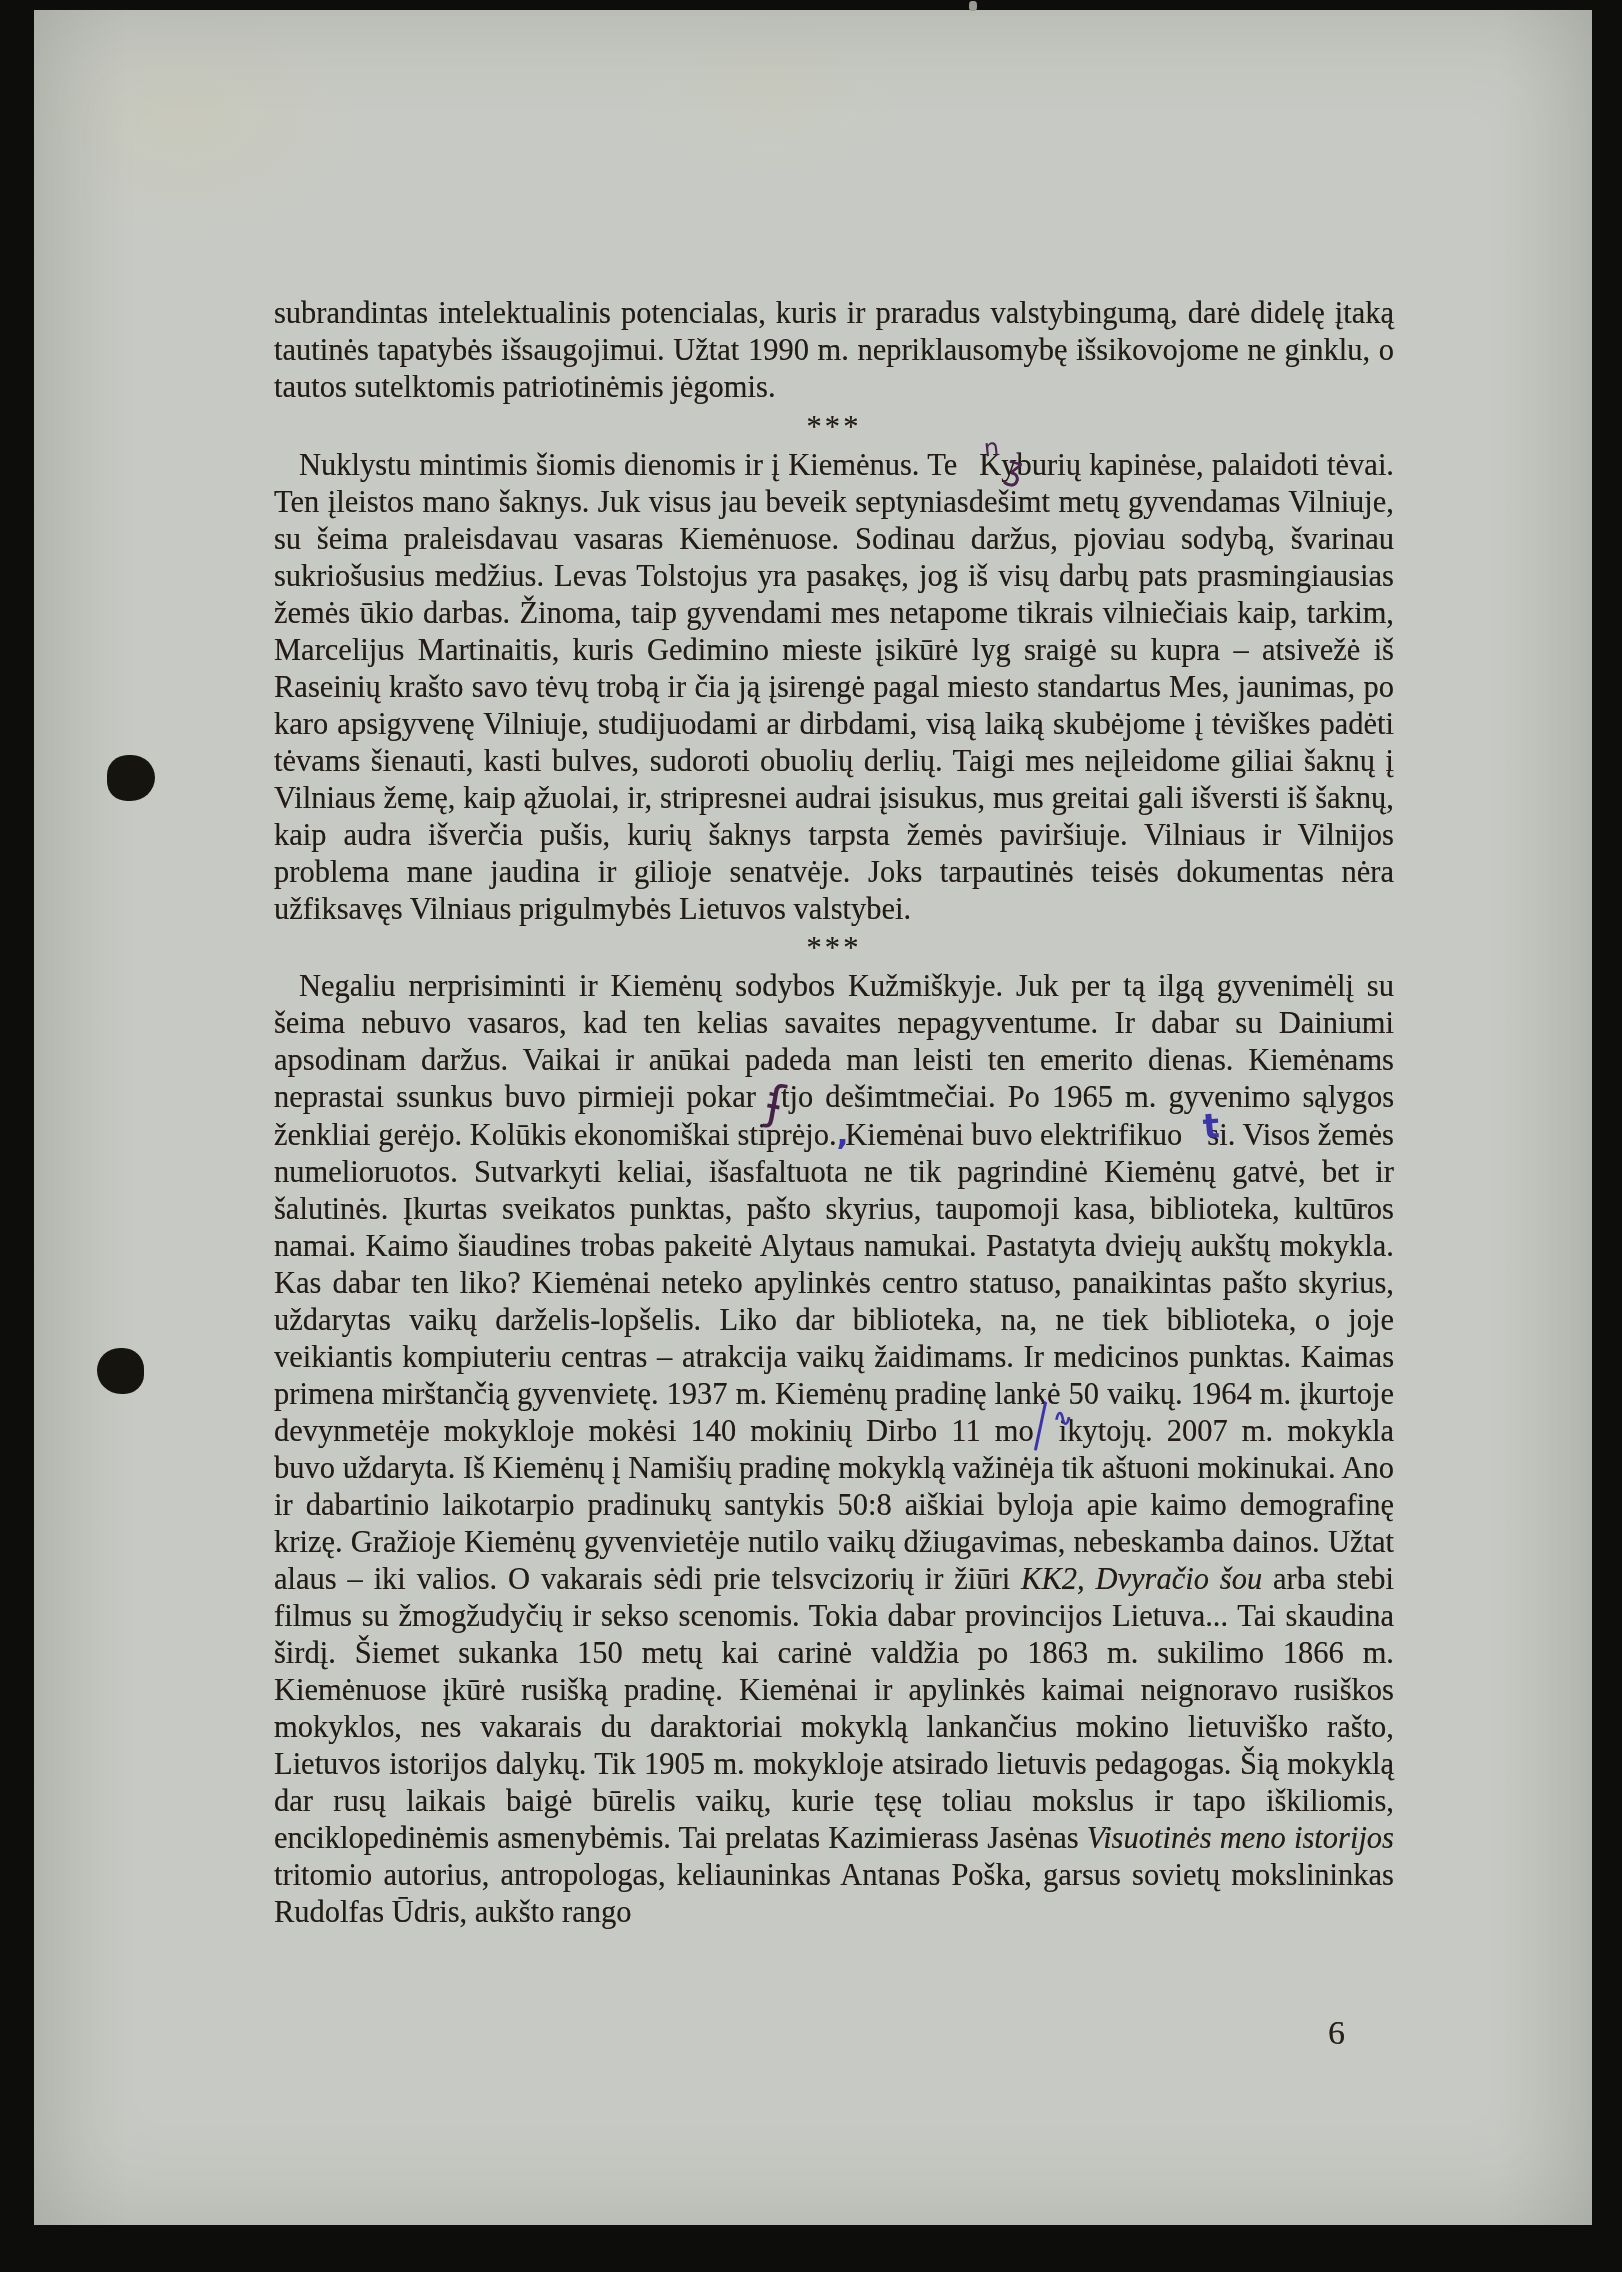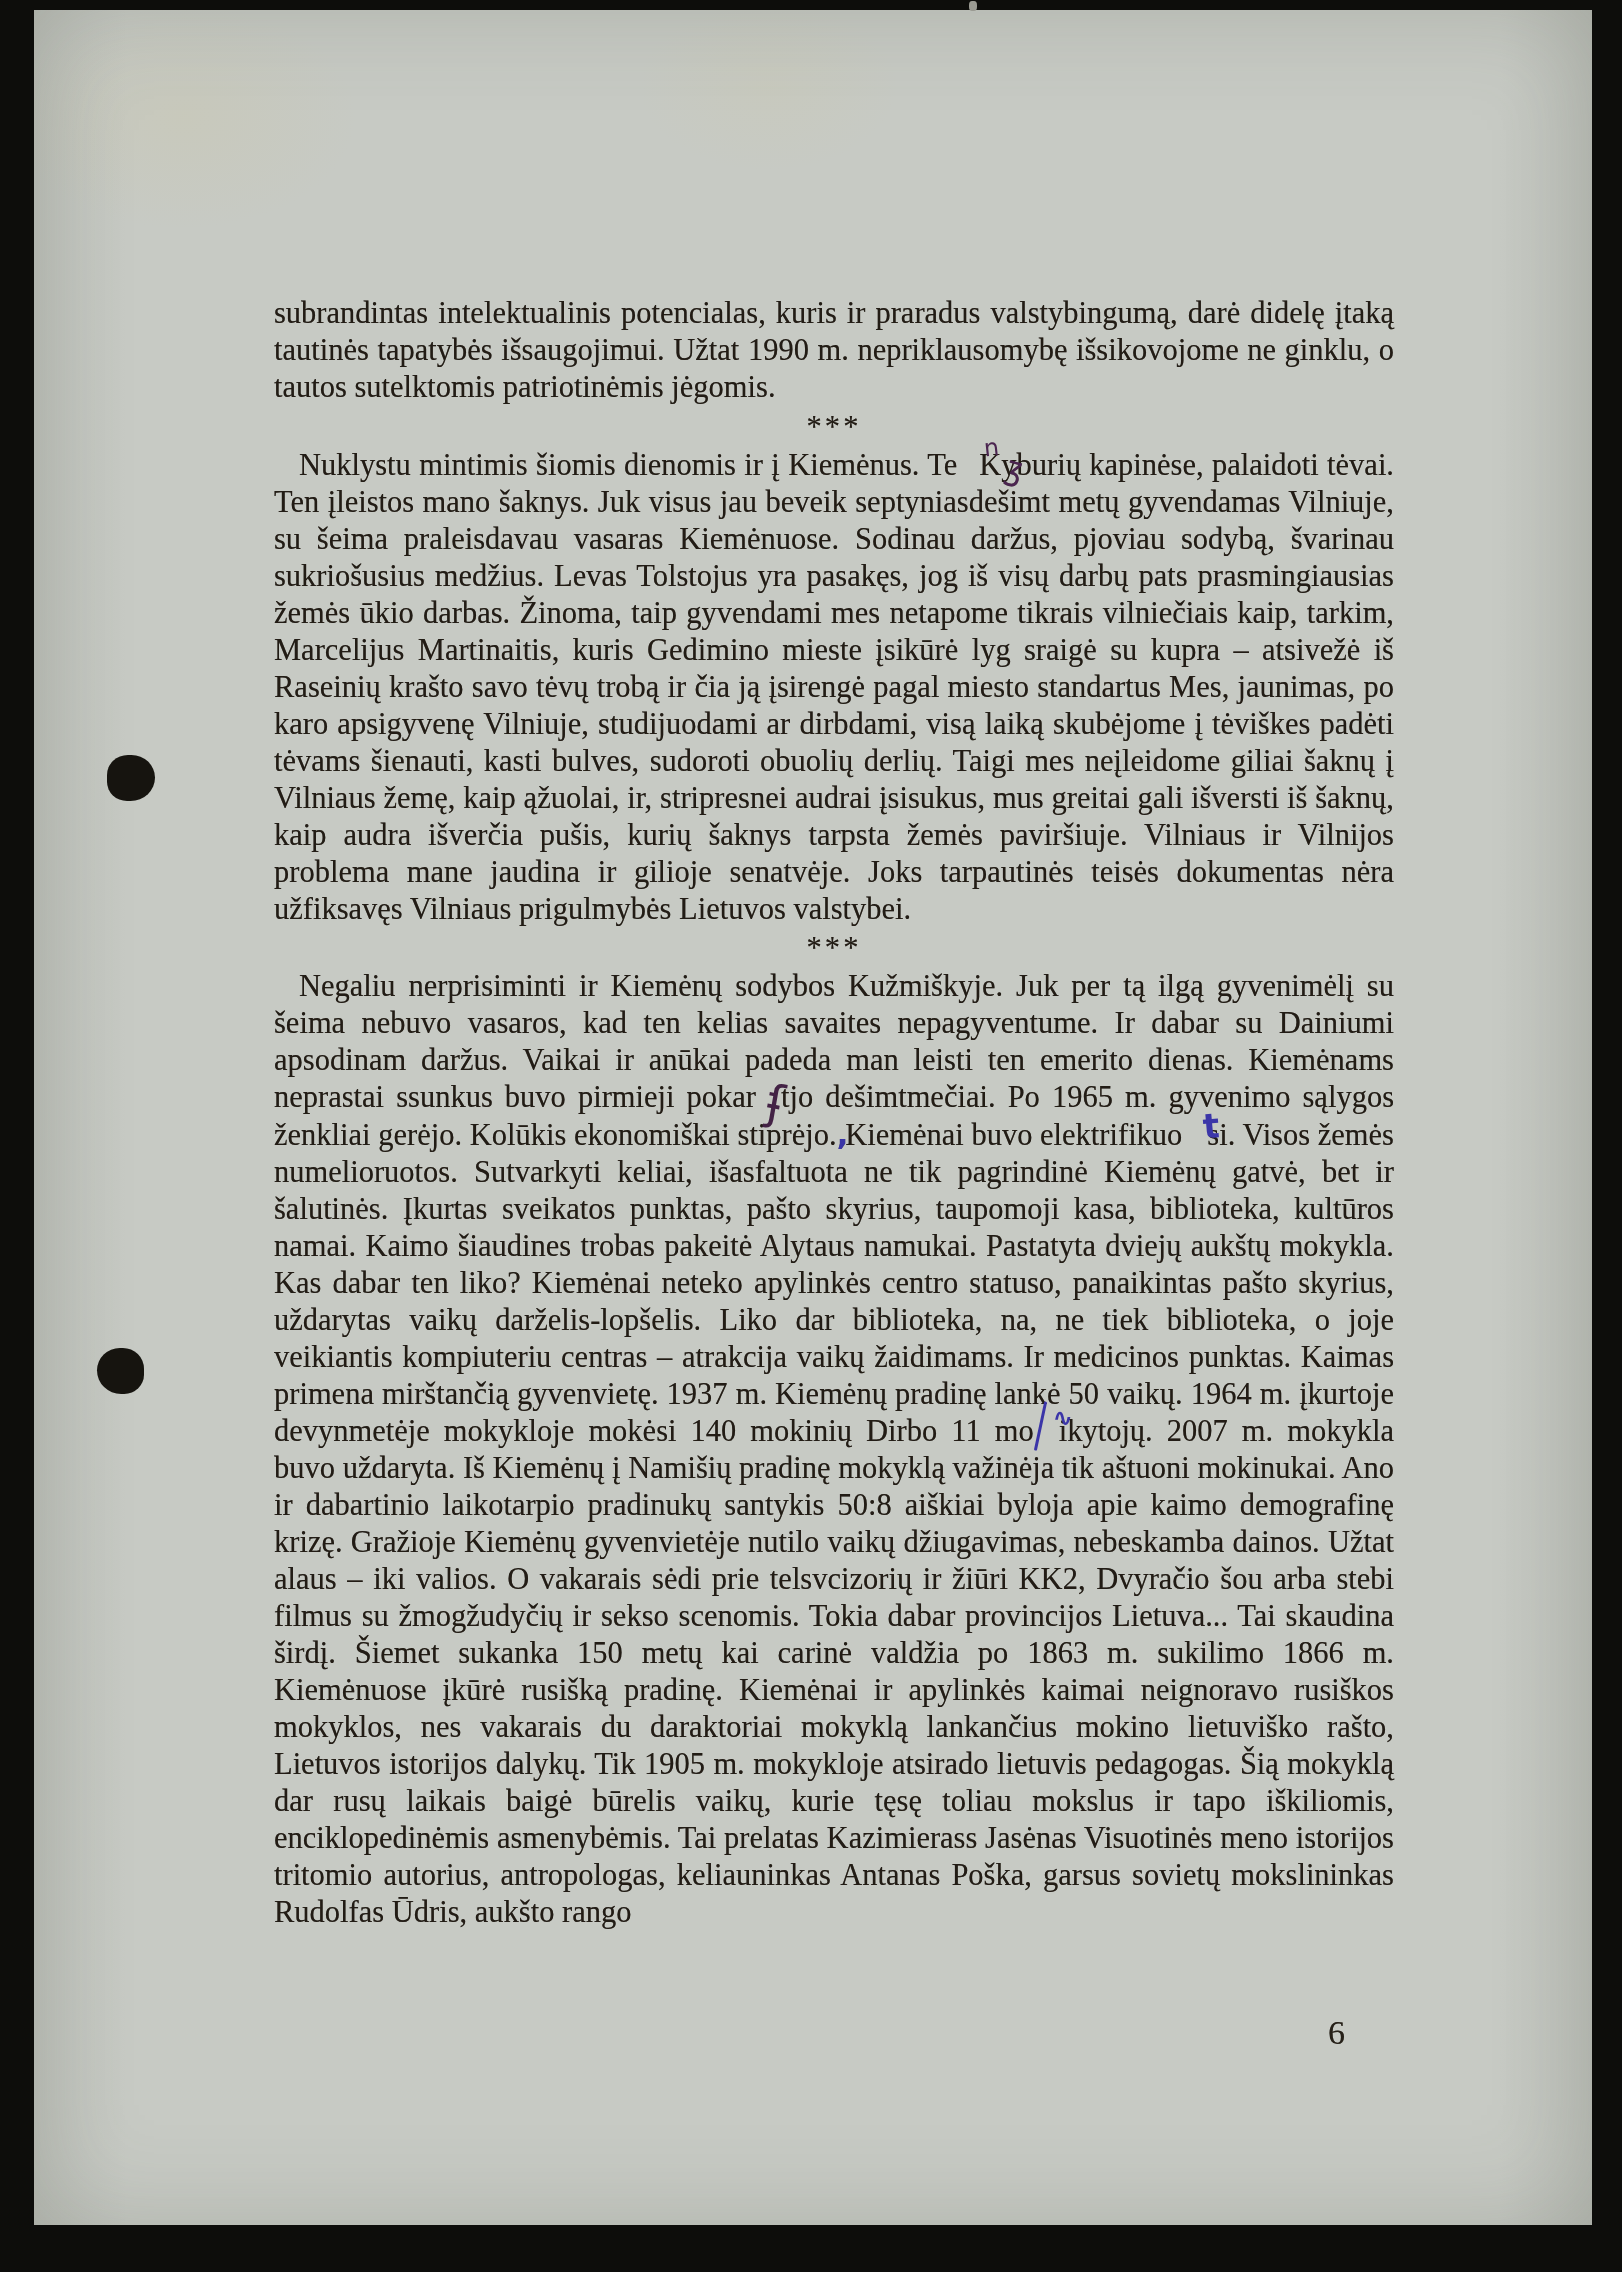--- a/index.html
+++ b/index.html
@@ -40,21 +40,21 @@
     position:absolute;left:1294px;top:2004px;
     font-size:34px;color:#262018;
     text-shadow:0 0 0.6px rgba(34,27,20,0.5);
   }
   .ink-blot{position:absolute;background:#16140f;}
   .ink-blot.b1{left:73px;top:745px;width:48px;height:46px;border-radius:47% 53% 55% 45%;}
   .ink-blot.b2{left:63px;top:1338px;width:47px;height:46px;border-radius:52% 48% 45% 55%;}
   .edge-speck{position:absolute;left:935px;top:-8.7px;width:7.5px;height:10px;background:#9a9a92;border-radius:40%;}
 
   
-  .seg-i{}
+  .seg-i{font-style:italic;}
   .seg-hw{position:relative;display:inline-block;width:0.72em;}
   .seg-hw .typed{
     display:inline-block;color:#4b2550;
     font-family:"DejaVu Sans",sans-serif;
     transform:rotate(16deg) scaleY(1.15);
     font-size:0.95em;
   }
   .seg-hw .ink-above{
     position:absolute;top:-0.66em;left:0.05em;
     color:#4b2550;font-family:"DejaVu Sans",sans-serif;

